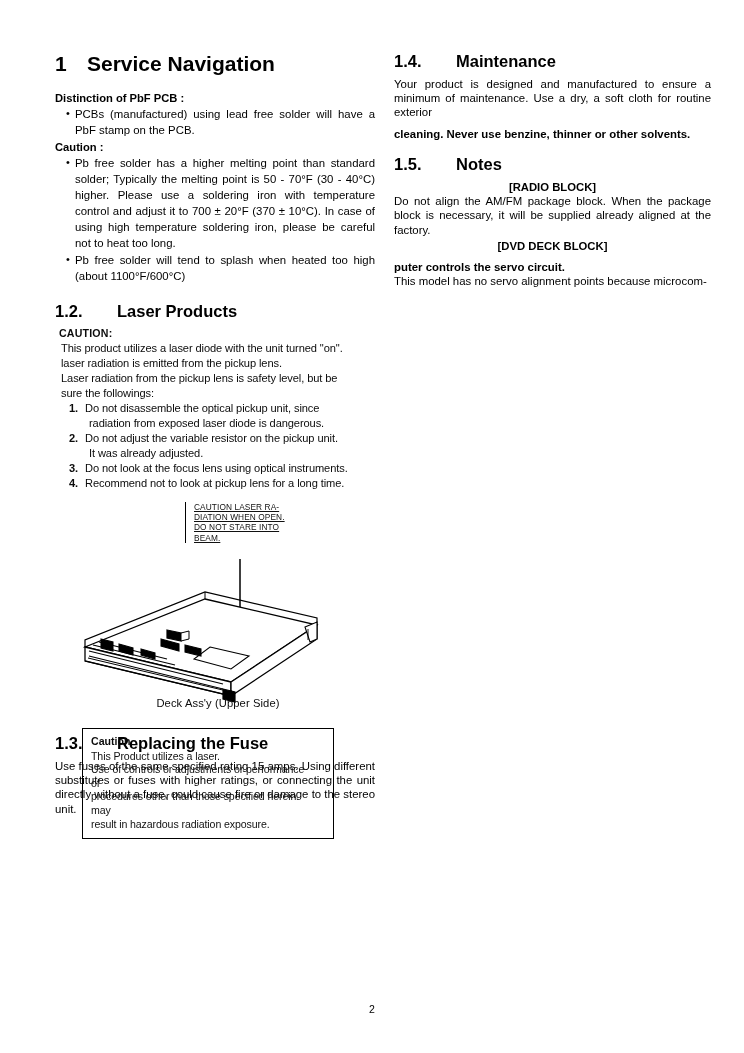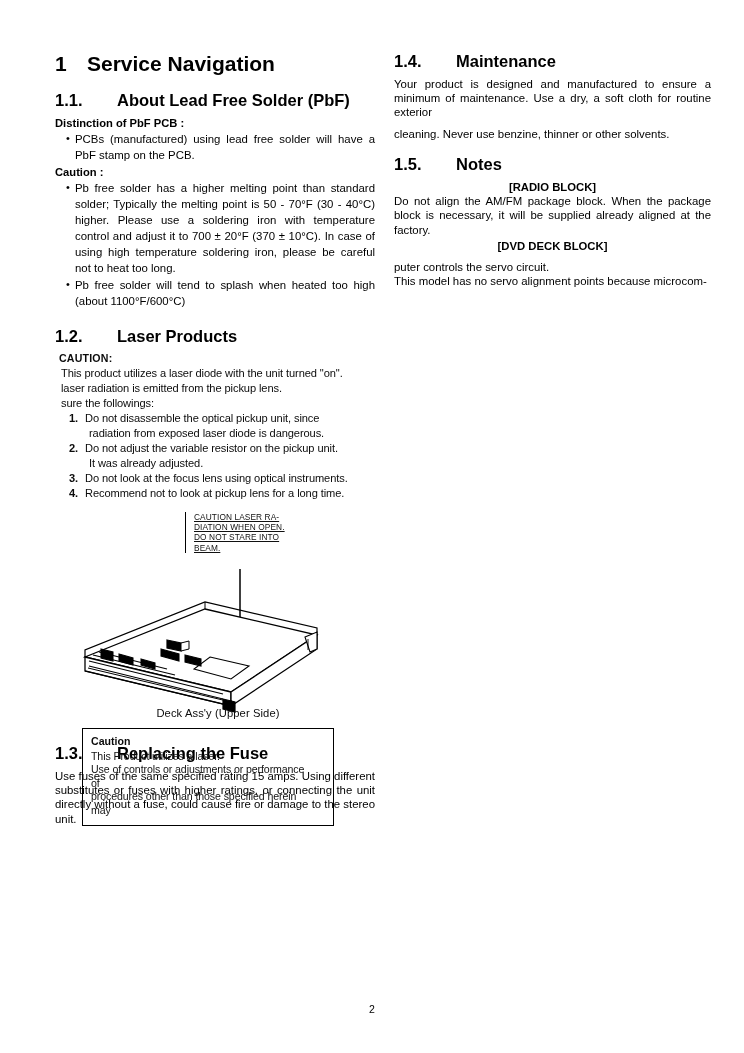--- a/index.html
+++ b/index.html
@@ -182,21 +182,21 @@
   }
 
   
   .blk-label {
     font-size: 11.3px;
     font-weight: bold;
     line-height: 14.4px;
     margin: 2px 0 0 0;
     text-align: center;
   }
-  .gap-top { margin-top: 7px; }
+  .gap-top { margin-top: 7px; font-weight: bold; }
 
   
   #page-number {
     position: absolute;
     left: 0;
     top: 1003px;
     width: 744px;
     text-align: center;
     font-size: 10.5px;
   }
@@ -205,23 +205,20 @@
 <body>
 
 <div id="page">
 
   <div class="col" id="col-left">
 
     <h1 class="h1">
       <span class="num">1</span><span>Service Navigation</span>
     </h1>
 
-    <h2 class="h2">
-      <span class="num">1.1.</span><span>About Lead Free Solder (PbF)</span>
-    </h2>
 
     <p class="sub-bold">Distinction of PbF PCB :</p>
 
     <ul class="bul">
       <li>PCBs (manufactured) using lead free solder will have a PbF stamp on the PCB.</li>
     </ul>
 
     <p class="sub-bold">Caution :</p>
 
     <ul class="bul">
@@ -230,20 +227,21 @@
     </ul>
 
     <h2 class="h2" id="sec-12">
       <span class="num">1.2.</span><span>Laser Products</span>
     </h2>
 
     <div class="scan">
       <p class="scan-caption">CAUTION:</p>
       <div class="scan-line">This product utilizes a laser diode with the unit turned "on".</div>
       <div class="scan-line">laser radiation is emitted from the pickup lens.</div>
+      <div class="scan-line">Laser radiation from the pickup lens is safety level, but be</div>
       <div class="scan-line">sure the followings:</div>
 
       <ol class="scan-ol">
         <li>
           <span class="n">1.</span>
           <span>Do not disassemble the optical pickup unit, since</span>
           <span class="cont">radiation from exposed laser diode is dangerous.</span>
         </li>
         <li>
           <span class="n">2.</span>
@@ -310,20 +308,21 @@
         </svg>
 
         <div id="fig-caption">Deck Ass'y (Upper Side)</div>
       </div>
 
       <div id="caution-box">
         <div class="cb-title">Caution</div>
         <div class="cb-line">This Product utilizes a laser.</div>
         <div class="cb-line">Use of controls or adjustments or performance of</div>
         <div class="cb-line">procedures other than those specified herein may</div>
+        <div class="cb-line">result in hazardous radiation exposure.</div>
       </div>
     </div>
 
     <h2 class="h2" id="sec-13">
       <span class="num">1.3.</span><span>Replacing the Fuse</span>
     </h2>
     <p class="body-txt">Use fuses of the same specified rating 15 amps. Using different substitutes or fuses with higher ratings, or connecting the unit directly without a fuse, could cause fire or damage to the stereo unit.</p>
 
   </div>
 

